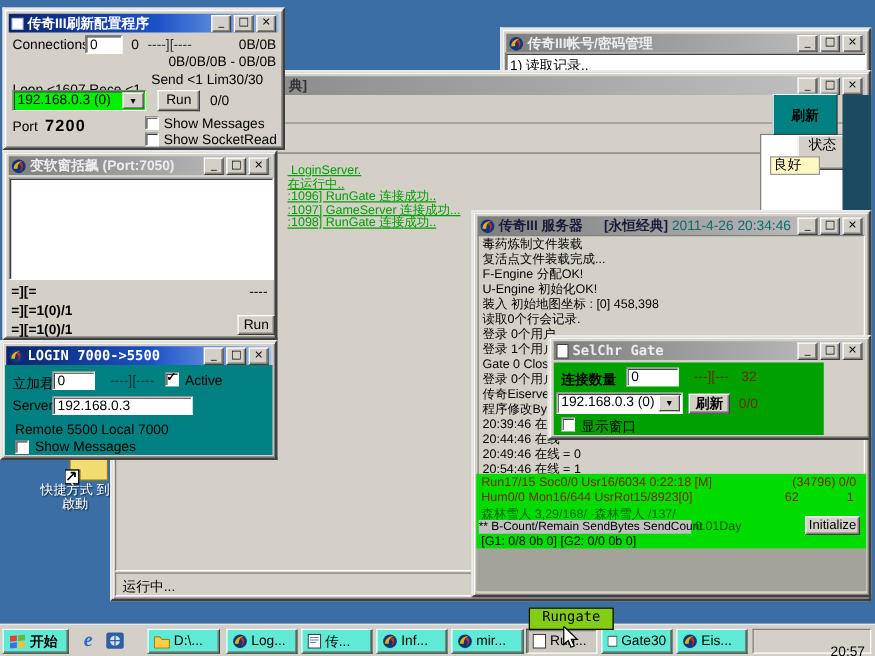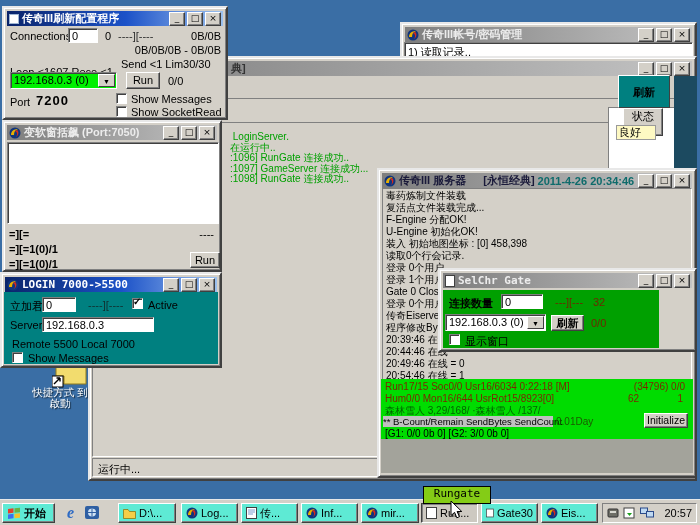--- a/index.html
+++ b/index.html
@@ -29,21 +29,21 @@
   .cb.ck::after{content:"✓";position:absolute;top:-3px;left:0;font-size:10px;font-weight:bold;color:#000;}
   .lb{position:absolute;white-space:nowrap;}
   .sunk{position:absolute;background:#fff;border:1px solid;border-color:#808080 #fff #fff #808080;
         box-shadow:inset 1px 1px 0 #404040;box-sizing:border-box;}
   .dd{position:absolute;right:1px;top:1px;bottom:1px;width:15px;background:#D4D0C8;border:1px solid;
       border-color:#fff #404040 #404040 #fff;font-size:7px;text-align:center;line-height:13px;color:#000;}
   .statusbar{position:absolute;left:2px;right:2px;bottom:2px;height:19px;border:1px solid;
              border-color:#808080 #fff #fff #808080;padding:3px 5px;box-sizing:border-box;
              font-size:11px;white-space:nowrap;}
   .log5{font-size:10px;line-height:12px;white-space:pre;}
-  .grnline{font-size:10px;line-height:10.5px;white-space:pre;color:#00A000;}
+  .grnline{font-size:10px;line-height:10.5px;white-space:pre;color:#00A000;text-decoration:underline;}
   #taskbar{position:absolute;left:0;bottom:0;width:700px;height:25px;background:#D4D0C8;
            border-top:1px solid #E8E8E8;}
   .tkb{position:absolute;top:3px;height:20px;background:#5eead4;border:1px solid;
        border-color:#fff #404040 #404040 #fff;box-shadow:inset -1px -1px 0 #808080;
        display:flex;align-items:center;gap:3px;padding:0 4px;font-size:11px;overflow:hidden;
        white-space:nowrap;box-sizing:border-box;}
   .tkb.pressed{border-color:#404040 #fff #fff #404040;box-shadow:inset 1px 1px 0 #808080;background:#CDC9C1;}
   .dicon-lbl{text-align:center;color:#fff;font-size:10.5px;line-height:11px;text-shadow:1px 1px 1px #123;}
   .tealbtn{position:absolute;background:#008080;border:1px solid;border-color:#fff #404040 #404040 #fff;
            text-align:center;font-weight:bold;color:#000;box-sizing:border-box;}
@@ -101,35 +101,35 @@
         <div class="grnline">在运行中..</div>
         <div class="grnline">:1096] RunGate 连接成功..</div>
         <div class="grnline">:1097] GameServer 连接成功...</div>
         <div class="grnline">:1098] RunGate 连接成功..</div>
       </div>
     </div>
     <div class="statusbar">运行中...</div>
 
     <div class="ab" style="left:518px;top:49px;width:66px;height:66px;background:#fff;border:1px solid #808080;"></div>
     <div class="tealbtn" style="left:528px;top:17px;width:52px;height:33px;padding-top:9px;font-size:11px;">刷新</div>
-    <div class="btn" style="left:533px;top:50px;width:40px;height:28px;line-height:14px;">状态</div>
+    <div class="btn" style="left:548px;top:50px;width:40px;height:28px;line-height:14px;">状态</div>
     <div class="ab" style="left:526px;top:67px;width:40px;height:15px;background:#fef9c3;border:1px solid #9A9A9A;font-size:11px;line-height:13px;padding-left:2px;box-sizing:border-box;">良好</div>
     <div class="ab" style="left:584px;top:18px;width:23px;height:96px;background:#1C4A60;"></div>
   </div>
 
   <div class="win" style="left:377px;top:168px;width:320px;height:310px;">
     <div class="tb off">
       <svg width="12" height="12" viewBox="0 0 12 12">
         <circle cx="6" cy="6" r="5.5" fill="#10357E"></circle>
         <path d="M2 8 C2 4,5 2,9 2 C6 3,5 5,5 8 Z" fill="#E8B000"></path>
         <path d="M8 3 C10 4,10 8,7 10 C9 7,8 5,6 4 Z" fill="#D42A1E"></path>
       </svg>
       <span class="t" style="color:#1A1A3A;">传奇III 服务器</span>
       <span class="t" style="color:#1A1A3A;margin-left:14px;">[永恒经典]</span>
-      <span class="t" style="color:#0E6B6B;font-weight:bold;">2011-4-26 20:34:46</span>
+      <span class="t" style="color:#0E6B6B;font-weight:normal;">2011-4-26 20:34:46</span>
       <span class="caps">
         <span class="cap">_</span>
         <span class="cap">□</span>
         <span class="cap">×</span>
       </span>
     </div>
     <div class="ab" style="left:3px;top:18px;right:3px;height:190px;background:#D4D0C8;border:1px solid;border-color:#808080 #fff #fff #808080;overflow:hidden;">
       <div class="ab" style="left:3px;top:1px;">
         <div class="log5">毒药炼制文件装载</div>
         <div class="log5">复活点文件装载完成...</div>
@@ -152,21 +152,21 @@
     <div class="ab" style="left:2px;top:209px;right:2px;height:60px;background:#00DC00;overflow:hidden;">
       <div class="lb" style="left:4px;top:2px;font-size:10px;color:#7A2800;">Run17/15 Soc0/0 Usr16/6034    0:22:18 [M]</div>
       <div class="lb" style="right:8px;top:2px;font-size:10px;color:#7A2800;">(34796)   0/0</div>
       <div class="lb" style="left:4px;top:14px;font-size:10px;color:#7A2800;">Hum0/0 Mon16/644 UsrRot15/8923[0]</div>
       <div class="lb" style="right:54px;top:14px;font-size:10px;color:#7A2800;">62</div>
       <div class="lb" style="right:10px;top:14px;font-size:10px;color:#7A2800;">1</div>
       <div class="lb" style="left:4px;top:25px;font-size:10px;color:#006600;">森林雪人 3,29/168/ ·森林雪人 /137/</div>
       <div class="lb" style="left:2px;top:37px;width:170px;height:11px;background:#C0C0C0;font-size:9.5px;line-height:11px;color:#000;">** B-Count/Remain SendBytes SendCount</div>
       <div class="lb" style="left:175px;top:37px;font-size:10px;color:#1A5A00;">0.01Day</div>
       <div class="btn" style="left:263px;top:34px;width:44px;height:15px;line-height:13px;font-size:10.5px;">Initialize</div>
-      <div class="lb" style="left:4px;top:49px;font-size:10px;color:#000;">[G1: 0/0 0b 0] [G2: 3/0 0b 0]</div>
+      <div class="lb" style="left:4px;top:49px;font-size:10px;color:#000;">[G1: 0/8 0b 0] [G2: 0/0 0b 0]</div>
     </div>
     <div class="ab" style="left:2px;top:269px;right:2px;bottom:3px;background:#A3A39B;"></div>
   </div>
 
   <div class="win" style="left:438px;top:268px;width:259px;height:84px;">
     <div class="tb off">
       <svg width="10" height="12" viewBox="0 0 10 12">
         <rect x="0.5" y="0.5" width="9" height="11" fill="#fff" stroke="#404040"></rect>
       </svg>
       <span class="t" style="font-family:'DejaVu Sans Mono',monospace;">SelChr Gate</span>
@@ -346,21 +346,21 @@
     </div>
     <div class="tkb" style="left:541px;width:57px;">
       <svg width="12" height="12" viewBox="0 0 12 12">
         <circle cx="6" cy="6" r="5.5" fill="#10357E"></circle>
           <path d="M2 8 C2 4,5 2,9 2 C6 3,5 5,5 8 Z" fill="#E8B000"></path>
           <path d="M8 3 C10 4,10 8,7 10 C9 7,8 5,6 4 Z" fill="#D42A1E"></path>
       </svg>
       <span>Eis...</span>
     </div>
 
-    <div class="ab" style="left:602px;top:3px;width:95px;height:20px;border:1px solid;border-color:#808080 #fff #fff #808080;display:flex;align-items:center;gap:4px;padding:0 4px;box-sizing:border-box;">
+    <div class="ab" style="left:602px;top:3px;width:95px;height:20px;border:1px solid;border-color:#808080 #fff #fff #808080;display:flex;align-items:center;gap:4px;padding:0 4px;box-sizing:border-box;flex-direction:column;">
       <svg width="12" height="12" viewBox="0 0 12 12">
         <rect x="1" y="2" width="10" height="8" rx="1" fill="#6E6E66" stroke="#333"></rect>
         <rect x="3" y="4" width="6" height="2" fill="#D8D8D0"></rect>
       </svg>
       <svg width="13" height="12" viewBox="0 0 13 12">
         <rect x="1" y="1" width="10" height="10" fill="#fff" stroke="#404040"></rect>
         <path d="M4 6 L9 6 L6.5 9 Z" fill="#1B9E1B"></path>
       </svg>
       <svg width="14" height="12" viewBox="0 0 14 12">
         <rect x="0.5" y="1" width="7" height="5.5" fill="#BFD9F2" stroke="#2A4A8A"></rect>

